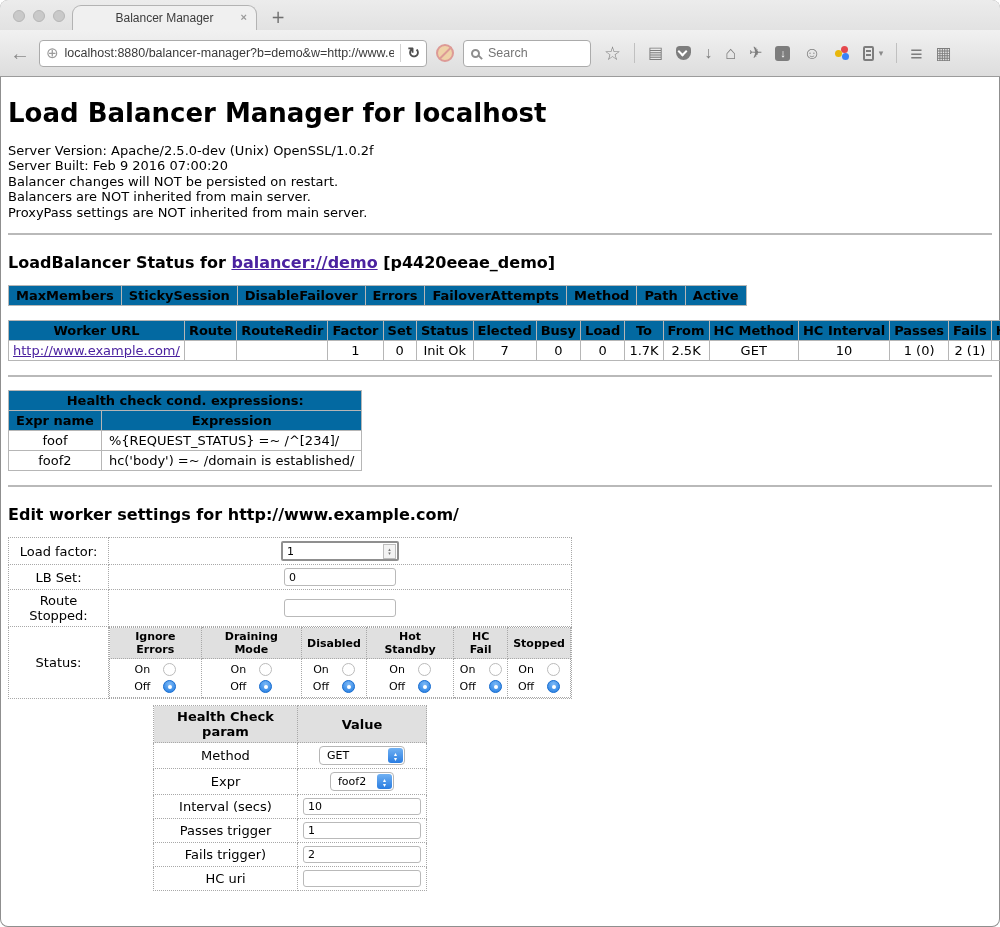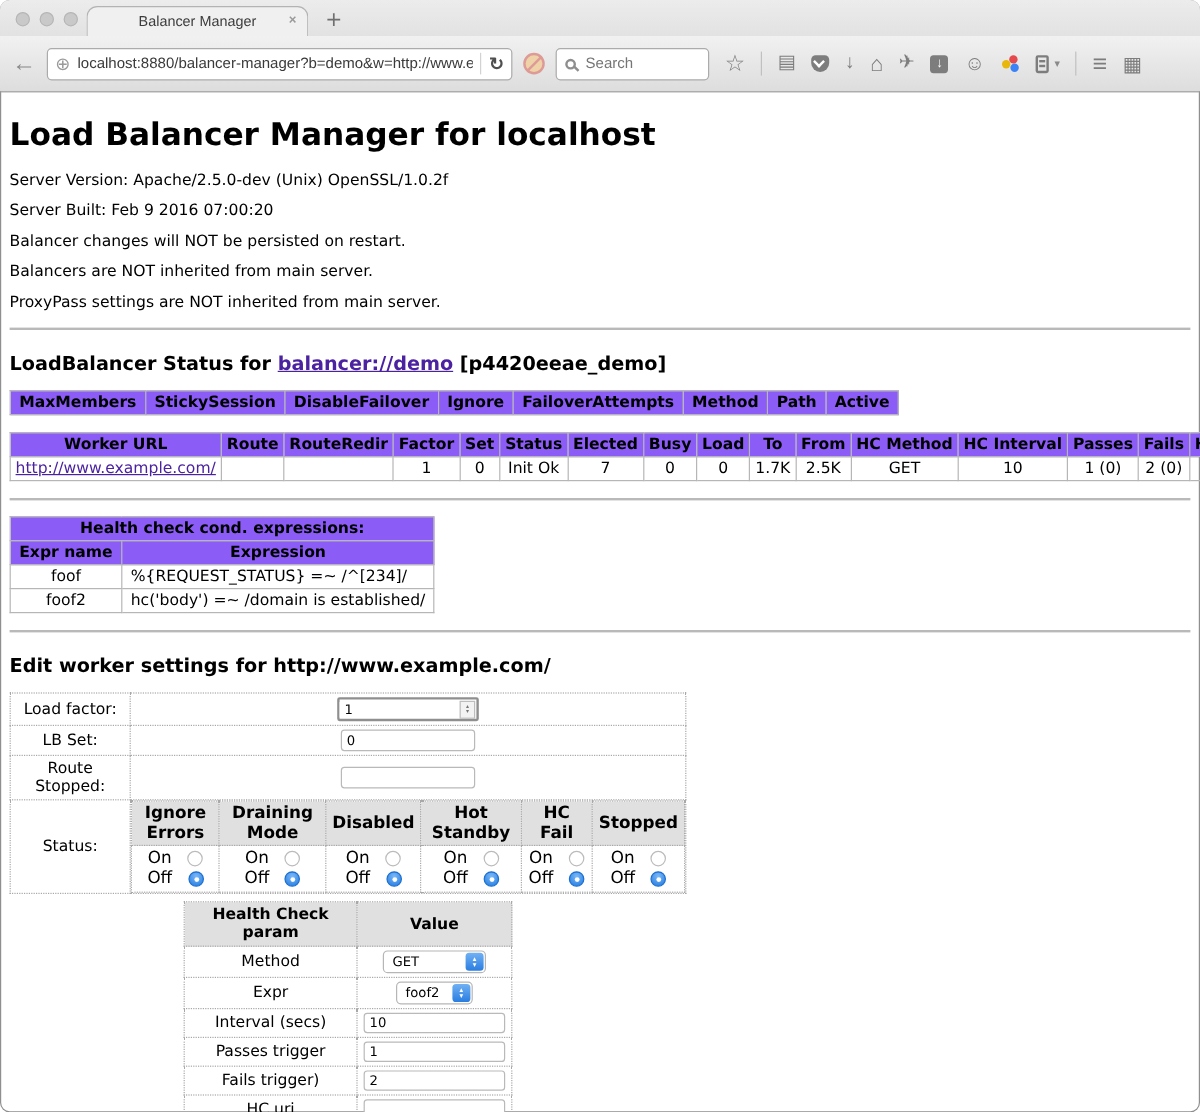--- a/index.html
+++ b/index.html
@@ -59,29 +59,29 @@
   .clipb { width:11px; height:15px; border:2px solid #7d7d7d; border-radius:2px; position:relative; }
   .clipb::after { content:""; position:absolute; left:1px; top:2px; width:5px; height:2px;
       background:#7d7d7d; box-shadow:0 4px 0 #7d7d7d; }
   .caret { font-size:9px; color:#8a8a8a; margin-left:-8px; }
   .burger { font-size:21px; font-weight:bold; }
   .grid { font-size:17px; }
 
   
   .content { padding:0 8px; color:#000; }
   h1 { font-size:26px; margin:21px 0 15px 0; letter-spacing:0; }
-  .srvline { font-size:13px; line-height:15.4px;margin-top:10px; }
+  .srvline { font-size:13px; line-height:15.4px; }
   hr.rule { border:none; height:2px; background:#b9b9b9; margin:13px 0; }
   h3 { font-size:16px; margin:18px 0 13px 0; }
   h3 a { color:#4b22a0; }
 
   table.tbl { border-collapse:collapse; font-size:13px; margin:4px 0 14px 0; }
   table.tbl th, table.tbl td { border:1px solid #b6b6b6; padding:2px 7px; text-align:center;
       white-space:nowrap; }
-  table.tbl th { background:#8b5cf6;text-align:center; }
+  table.tbl th { background:#0369a1;text-align:center; }
   table.worker { width:984px; }
   table.worker th, table.worker td { padding:2px 4px; }
   td.left, th.left { text-align:left; }
   a.plink { color:#4b22a0; }
 
   table.expr td.exprcell { text-align:left; }
 
   
   table.form { border-collapse:collapse; font-size:13px; width:564px; margin-top:10px; }
   table.form > tbody > tr > td { border:1px dotted #a8a8a8; padding:3px; text-align:center; }
@@ -89,21 +89,21 @@
   .tinput { height:18px; border:1px solid #b9b9b9; border-radius:3px; font-size:11px;
             font-family:"DejaVu Sans", sans-serif; padding:0 4px; width:112px; }
   .numwrap { display:inline-flex; align-items:center; border:2px solid #8f8f8f; border-radius:2px;
              background:#fff; height:20px; width:118px; }
   .numwrap input { border:none; outline:none; flex:1; font-size:11px; padding:0 4px; width:90px;
              font-family:"DejaVu Sans", sans-serif; }
   .spin { width:13px; height:15px; border:1px solid #bdbdbd; background:#f3f3f3; margin-right:1px;
           font-size:5px; color:#777; display:flex; flex-direction:column; align-items:center;
           justify-content:center; line-height:4px; }
 
-  table.status { border-collapse:collapse; width:100%; font-size:14px; }
+  table.status { border-collapse:collapse; width:100%; font-size:11px; }
   table.status th, table.status td { border:1px dotted #a8a8a8; padding:2px 5px; text-align:center; }
   table.status th { background:#e0e0e0; }
   .radio-line { display:flex; align-items:center; justify-content:center; gap:13px; line-height:17px; }
   .radio { width:13px; height:13px; border-radius:50%; border:1px solid #bbb; background:#fff;
            display:inline-block; position:relative; flex:none; }
   .radio.checked { background:radial-gradient(circle at 50% 30%, #7cb9f7, #1f7ae0); border-color:#1a6ed0; }
   .radio.checked::after { content:""; position:absolute; width:4px; height:4px; background:#fff;
            border-radius:50%; left:4px; top:4px; }
 
   table.hc { border-collapse:collapse; font-size:13px; margin:2px auto; width:274px; }
@@ -202,21 +202,21 @@
     <hr class="rule">
 
     <h3><span>LoadBalancer Status for </span><a href="#">balancer://demo</a><span> [p4420eeae_demo]</span></h3>
 
     <table class="tbl">
       <tbody>
           <tr>
         <th>MaxMembers</th>
         <th>StickySession</th>
         <th>DisableFailover</th>
-        <th>Ignore</th>
+        <th>Errors</th>
         <th>FailoverAttempts</th>
         <th>Method</th>
         <th>Path</th>
         <th>Active</th>
       </tr>
     </tbody>
       </table>
 
     <table class="tbl worker">
       <tbody>
@@ -247,21 +247,21 @@
         <td>0</td>
         <td>Init Ok</td>
         <td>7</td>
         <td>0</td>
         <td>0</td>
         <td>1.7K</td>
         <td>2.5K</td>
         <td>GET</td>
         <td>10</td>
         <td>1 (0)</td>
-        <td>2 (0)</td>
+        <td>2 (1)</td>
         <td></td>
 
       </tr>
     </tbody>
       </table>
 
     <hr class="rule">
 
     <table class="tbl expr">
       <tbody>

